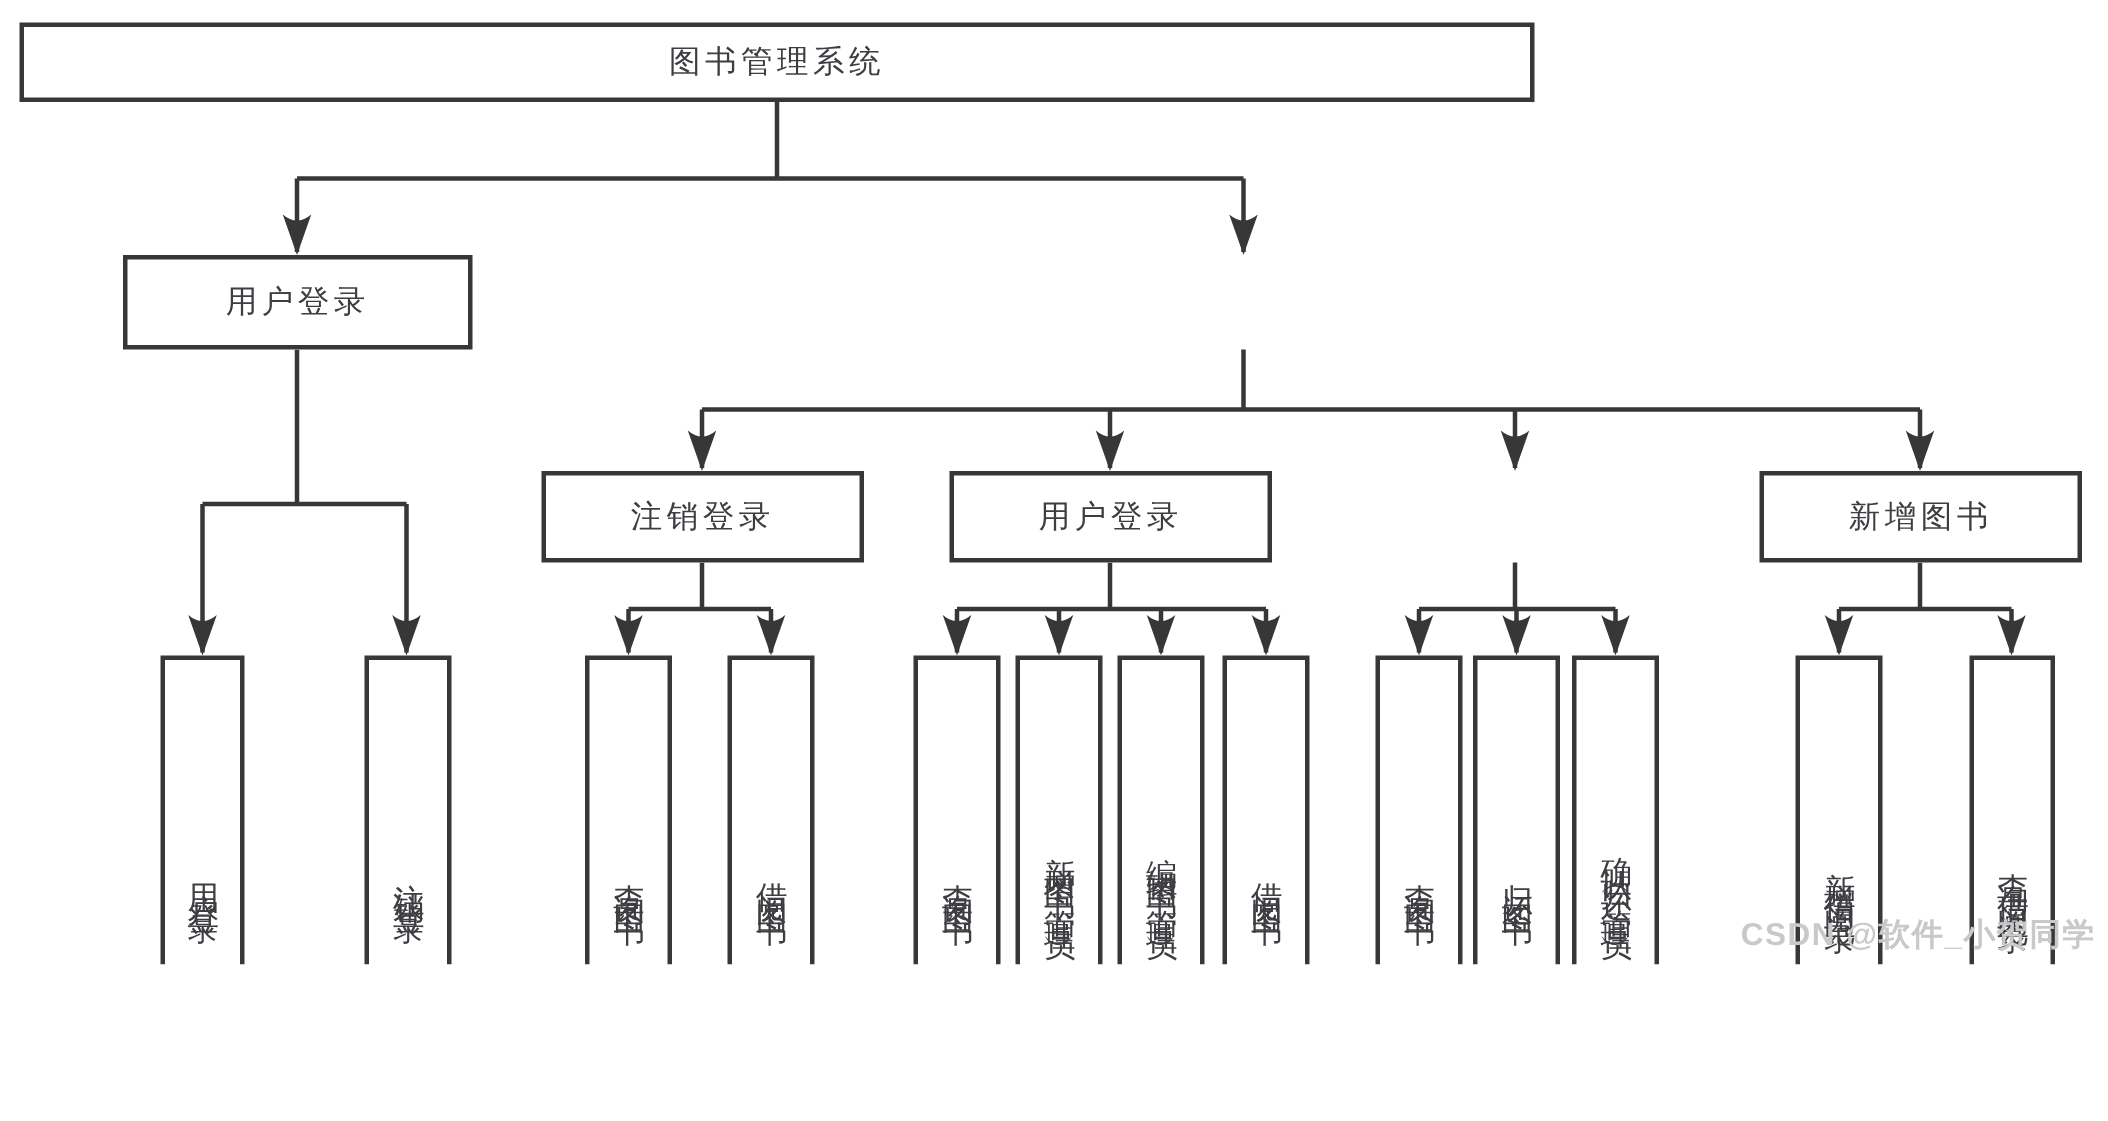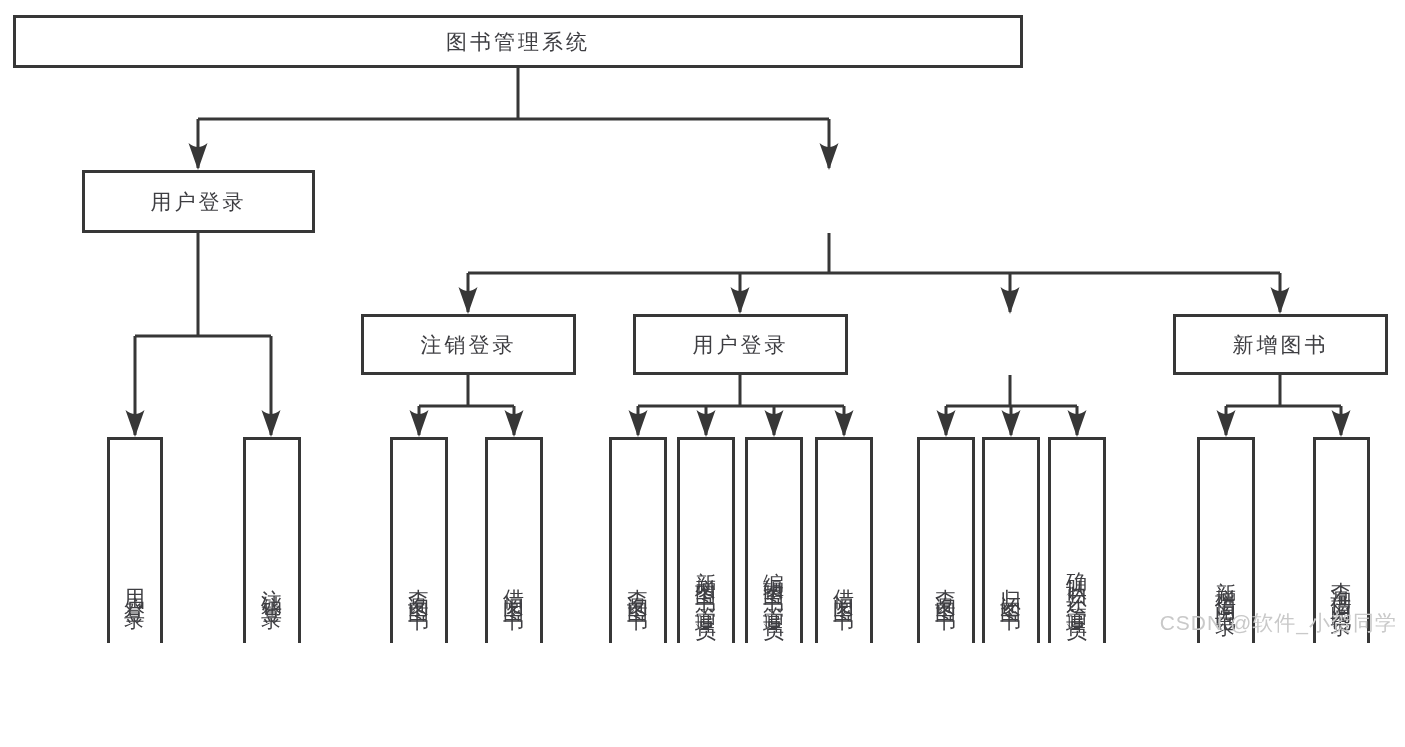--- a/index.html
+++ b/index.html
@@ -28,20 +28,21 @@
     font-size:21px;letter-spacing:3px;line-height:1;white-space:nowrap;
   }
   .vnode span{
     writing-mode:vertical-lr;text-orientation:mixed;
     font-size:21px;letter-spacing:7px;line-height:1;white-space:nowrap;
   }
   .watermark{
     position:absolute;right:8px;bottom:6px;z-index:5;
     color:var(--watermark-color);font-size:21px;letter-spacing:1px;
     white-space:nowrap;
+    font-weight:bold;
   }
 </style>
 </head>
 <body>
 
 <div class="stage">
 
   <svg class="connector-layer" width="1405" height="747" viewBox="0 0 1405 747">
     <g>
       <path class="connector-line" d="M518 68 V119 M198 119 H829 M198 119 V168 M829 119 V168"></path>

